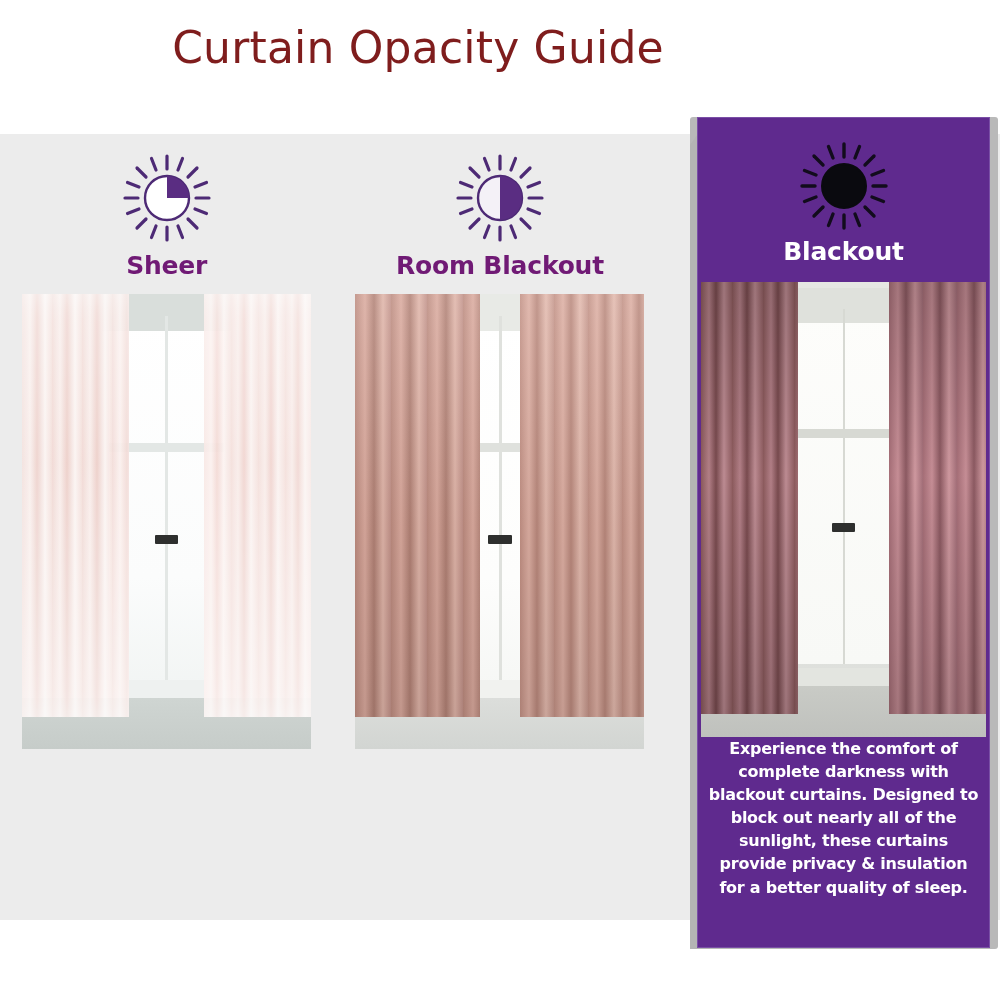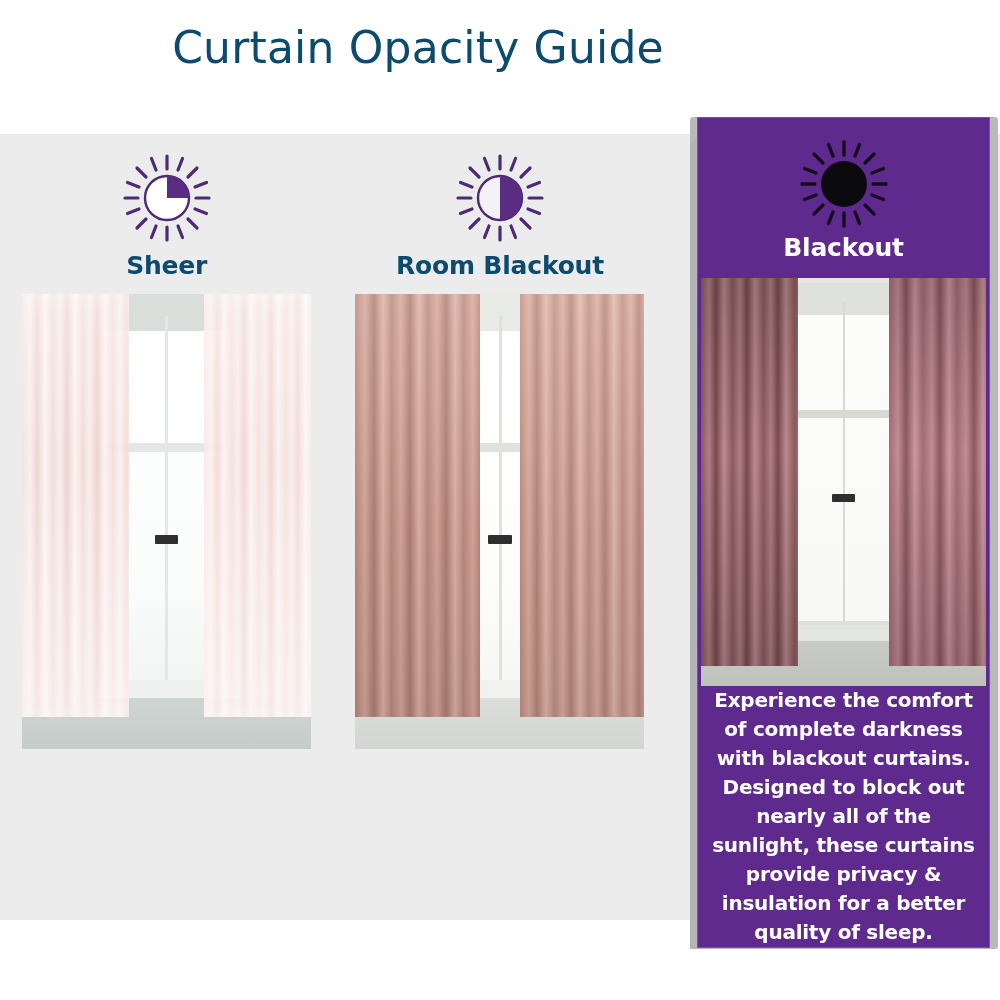--- a/index.html
+++ b/index.html
@@ -12,21 +12,21 @@
   }
 
   
   .page-title{
     position:absolute;
     top:22px;left:0;width:836px;
     text-align:center;
     font-family:"DejaVu Sans", sans-serif;
     font-size:44px;
     font-weight:400;
-    color:#0c4a6e;
+    color:#7f1d1d;
     letter-spacing:.2px;
   }
 
   
   .panel{
     position:absolute;
     left:0;top:134px;width:1000px;height:786px;
     background:#ececec;
   }
 
@@ -47,21 +47,21 @@
     display:flex;align-items:center;justify-content:center;
   }
   .sun-svg{display:block;}
 
   
   .col-head{
     margin-top:6px;
     font-family:"DejaVu Sans", sans-serif;
     font-size:25px;
     font-weight:700;
-    color:#0c4a6e;
+    color:#701a75;
     text-align:center;
     letter-spacing:-.2px;
     line-height:1.1;
   }
 
   
   .photo{
     margin-top:14px;
     width:289px;height:455px;
     position:relative;
@@ -183,21 +183,21 @@
     width:293px;height:831px;
     background:#5f2a8e;
     border:1px solid #7a4fa6;
     box-sizing:border-box;
     display:flex;flex-direction:column;align-items:center;
     overflow:hidden;
   }
   .card-body .icon-wrap{margin-top:20px;}
   .card-body .col-head{color:#ffffff;margin-top:4px;}
   .card-body .photo{margin-top:16px;width:285px;height:455px;}
-  .card-body .caption{color:#ffffff;width:276px;margin-top:0;font-size:20px;}
+  .card-body .caption{color:#ffffff;width:276px;margin-top:0;font-size:16px;}
 
   
   .col.blackout-col{visibility:hidden;}
 </style>
 </head>
 <body>
 
 <div class="page-title">Curtain Opacity Guide</div>
 
 <div class="panel">

